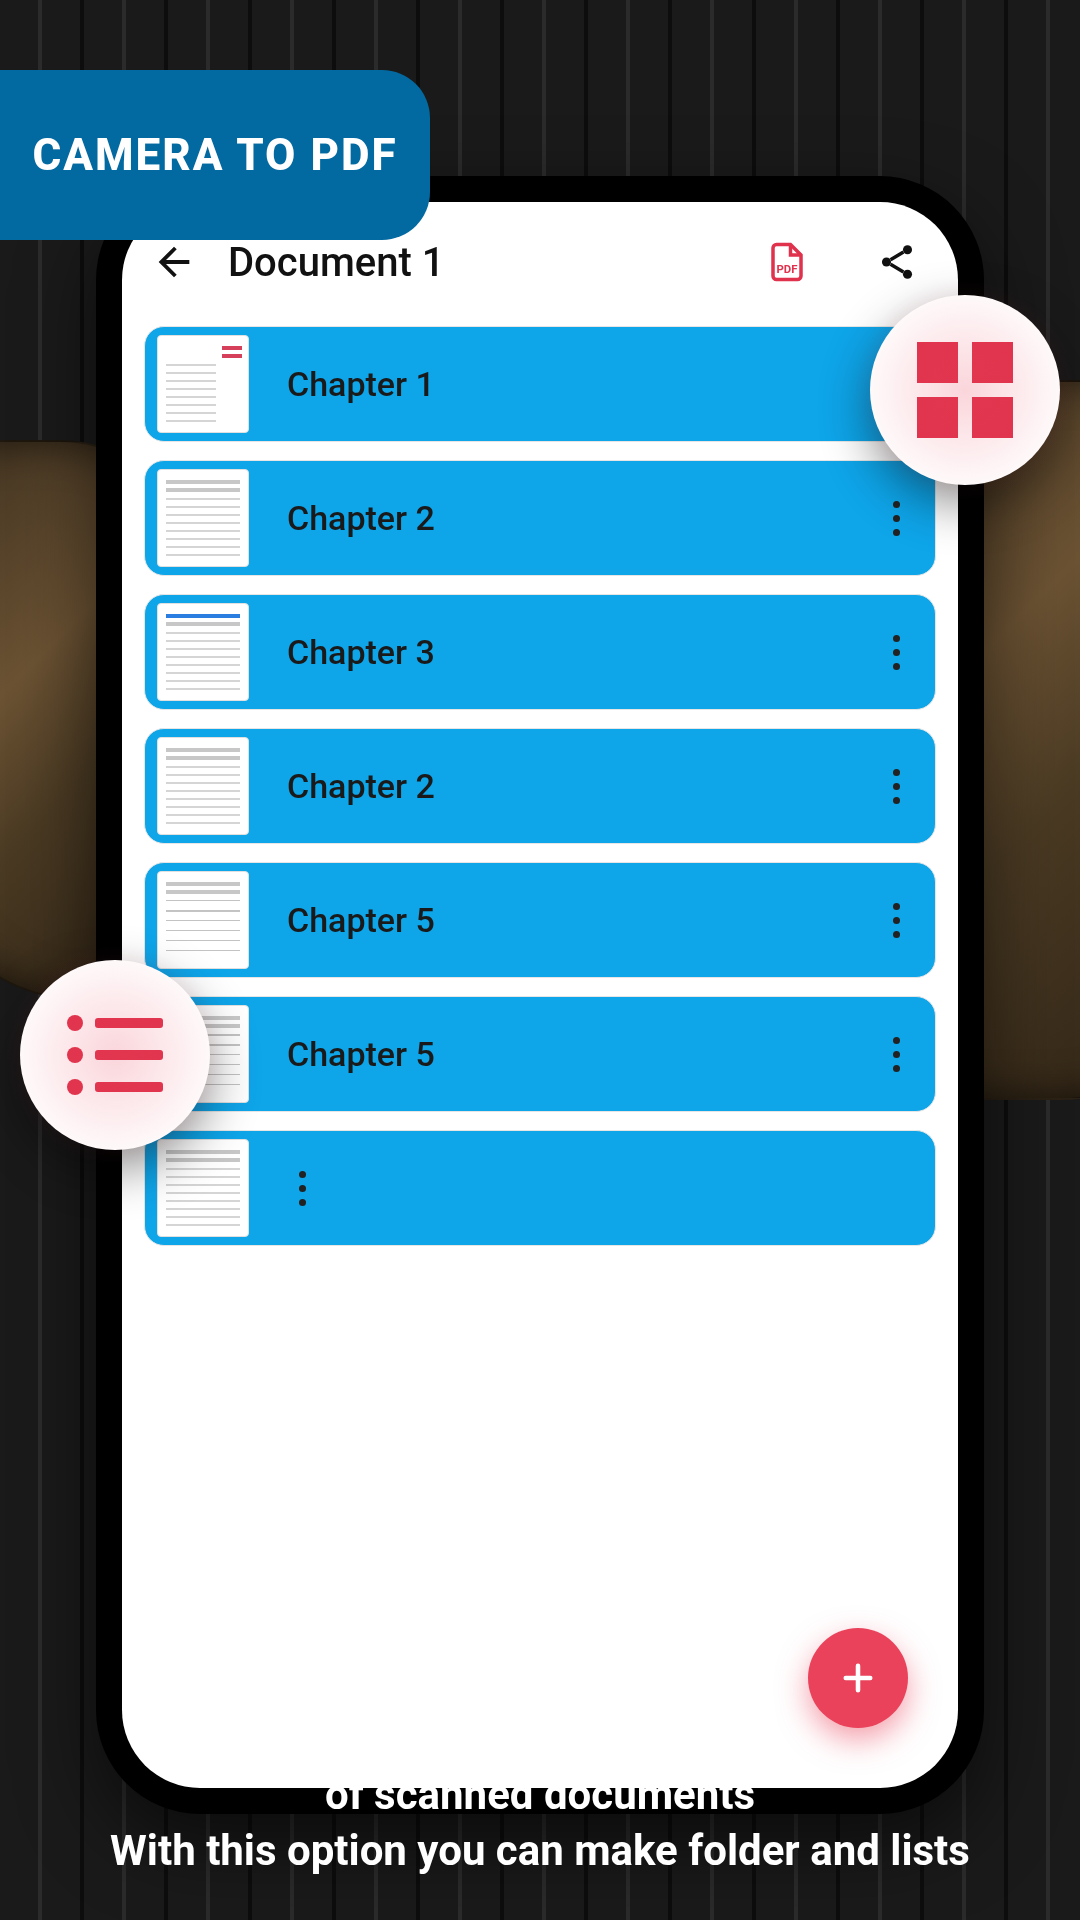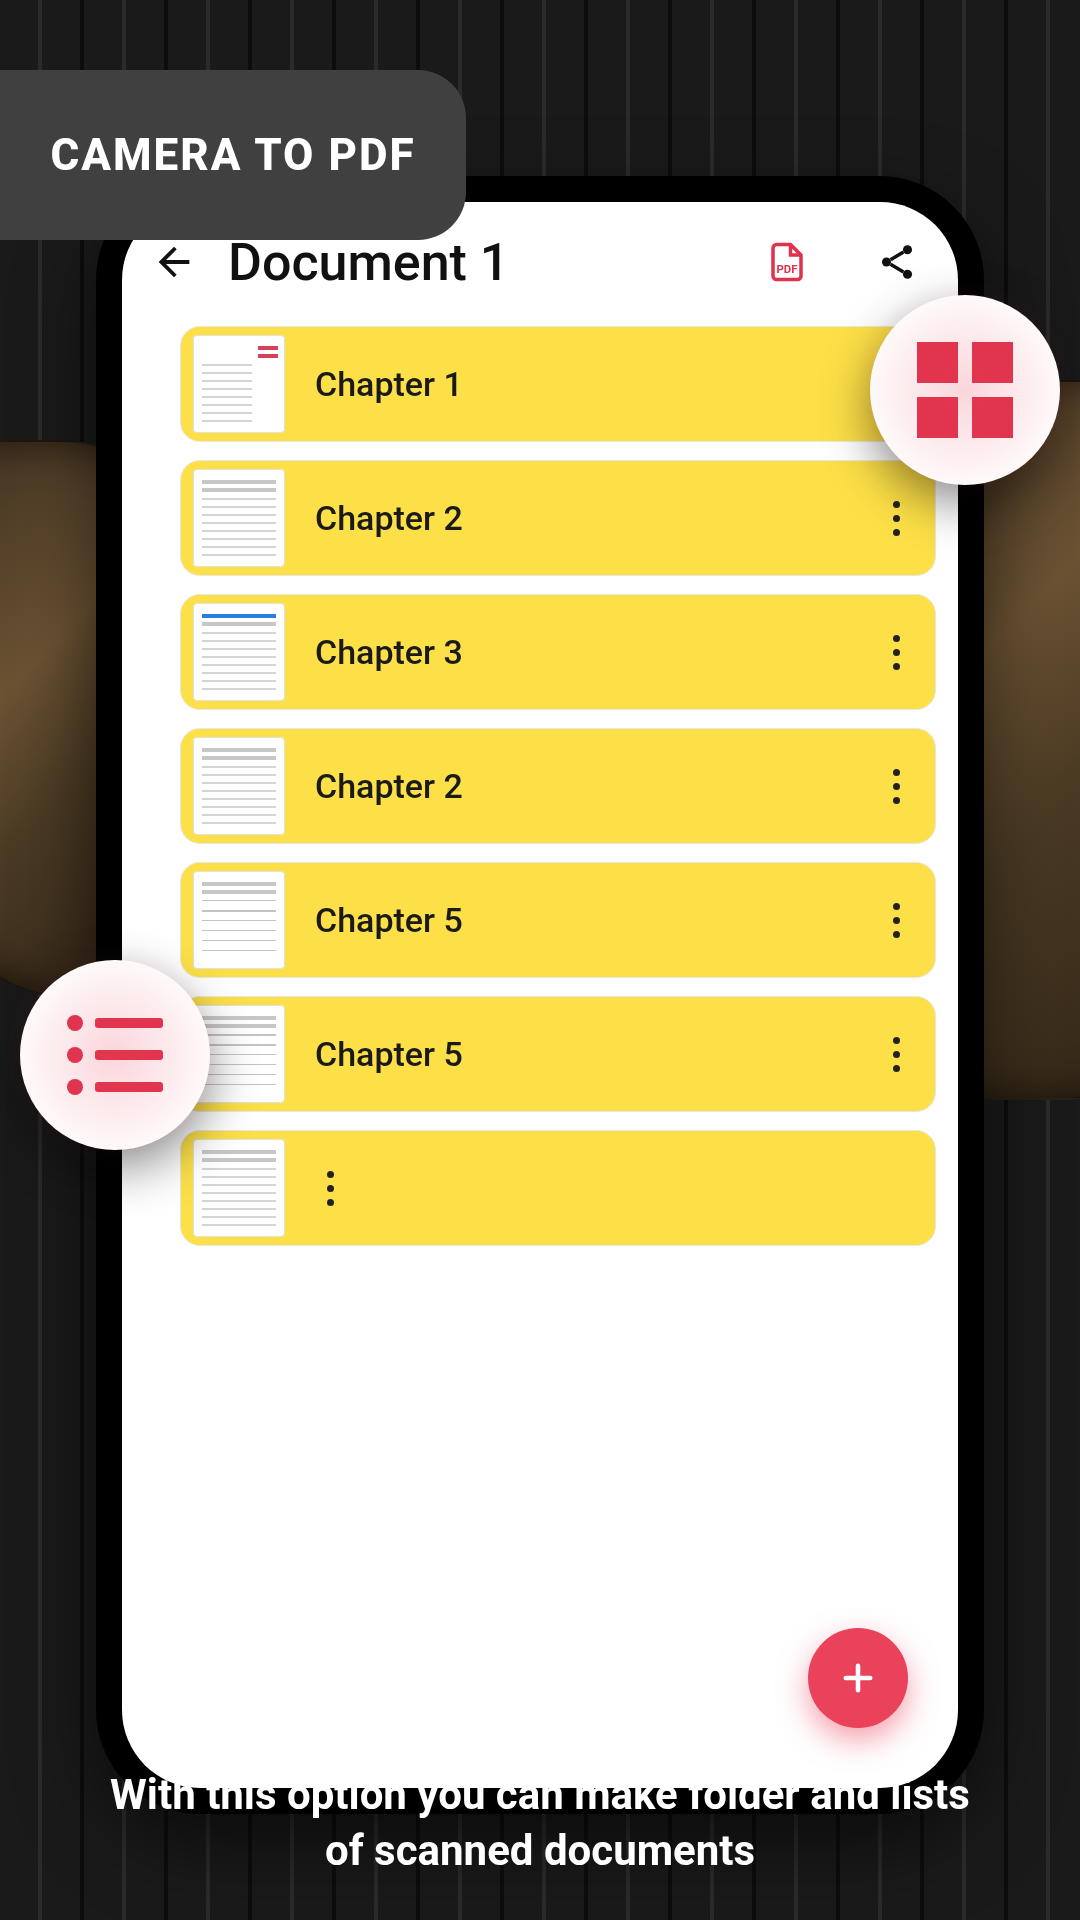--- a/index.html
+++ b/index.html
@@ -28,22 +28,22 @@
     border: 2px solid rgba(0,0,0,.5);
     box-shadow: inset 0 0 40px rgba(0,0,0,.6);
   }
   .bg-shape.left  { top: 440px; left: -80px; width: 280px; height: 560px; border-radius: 60px 140px 80px 160px; }
   .bg-shape.right { top: 380px; right: -140px; width: 420px; height: 720px; border-radius: 120px 80px 160px 100px; }
 
   
   .promo-banner {
     position: absolute;
     top: 70px; left: 0;
-    width: 466px; height: 170px;
-    background: #404040;
+    width: 430px; height: 170px;
+    background: #0369a1;
     color: #fff;
     border-radius: 0 48px 48px 0;
     display: flex; align-items: center; justify-content: center;
     font-size: 44px; font-weight: 800; letter-spacing: 2px;
     text-align: center; line-height: 1.15;
     padding: 0 28px;
     z-index: 40;
   }
 
   
@@ -74,44 +74,43 @@
     padding: 0 40px 0 24px;
     gap: 20px;
   }
   .back-arrow {
     width: 56px; height: 56px;
     display: flex; align-items: center; justify-content: center;
     cursor: pointer;
   }
   .back-arrow svg { width: 46px; height: 46px; }
   .header-title {
-    font-size: 52px; font-weight: 500; color: #111;
+    font-size: 40px; font-weight: 500; color: #111;
     flex: 1;
     margin-left: 6px;
   }
   .header-actions { display: flex; align-items: center; gap: 68px; }
   .pdf-icon, .share-icon { width: 42px; height: 42px; cursor: pointer; display:flex; align-items:center; justify-content:center; }
   .pdf-icon svg, .share-icon svg { width: 100%; height: 100%; }
 
   
   .doc-list {
     position: absolute;
     top: 120px; left: 22px; right: 22px; bottom: 0;
     padding-top: 4px;
     display: flex; flex-direction: column; gap: 18px;
   }
   .doc-item {
     height: 116px;
     border: 1.5px solid #e6e6e6;
     border-radius: 20px;
     display: flex; align-items: center;
     padding: 8px 24px 8px 12px;
-    gap: 30px;
-    background: #fde047;
-    margin-left: 36px;
+    gap: 38px;
+    background: #0ea5e9;
   }
   .thumb {
     width: 92px; height: 98px;
     background: #fff;
     border: 1px solid #e0e0e0;
     border-radius: 4px;
     overflow: hidden;
     position: relative;
     flex-shrink: 0;
   }
@@ -332,15 +331,15 @@
         <span class="bar"></span>
       </div>
     <div class="row">
         <span class="dot"></span>
         <span class="bar"></span>
       </div>
   </div>
 </div>
 
 <div class="caption">
+  <div>of scanned documents</div>
   <div>With this option you can make folder and lists</div>
-  <div>of scanned documents</div>
 </div>
 
 </body></html>

